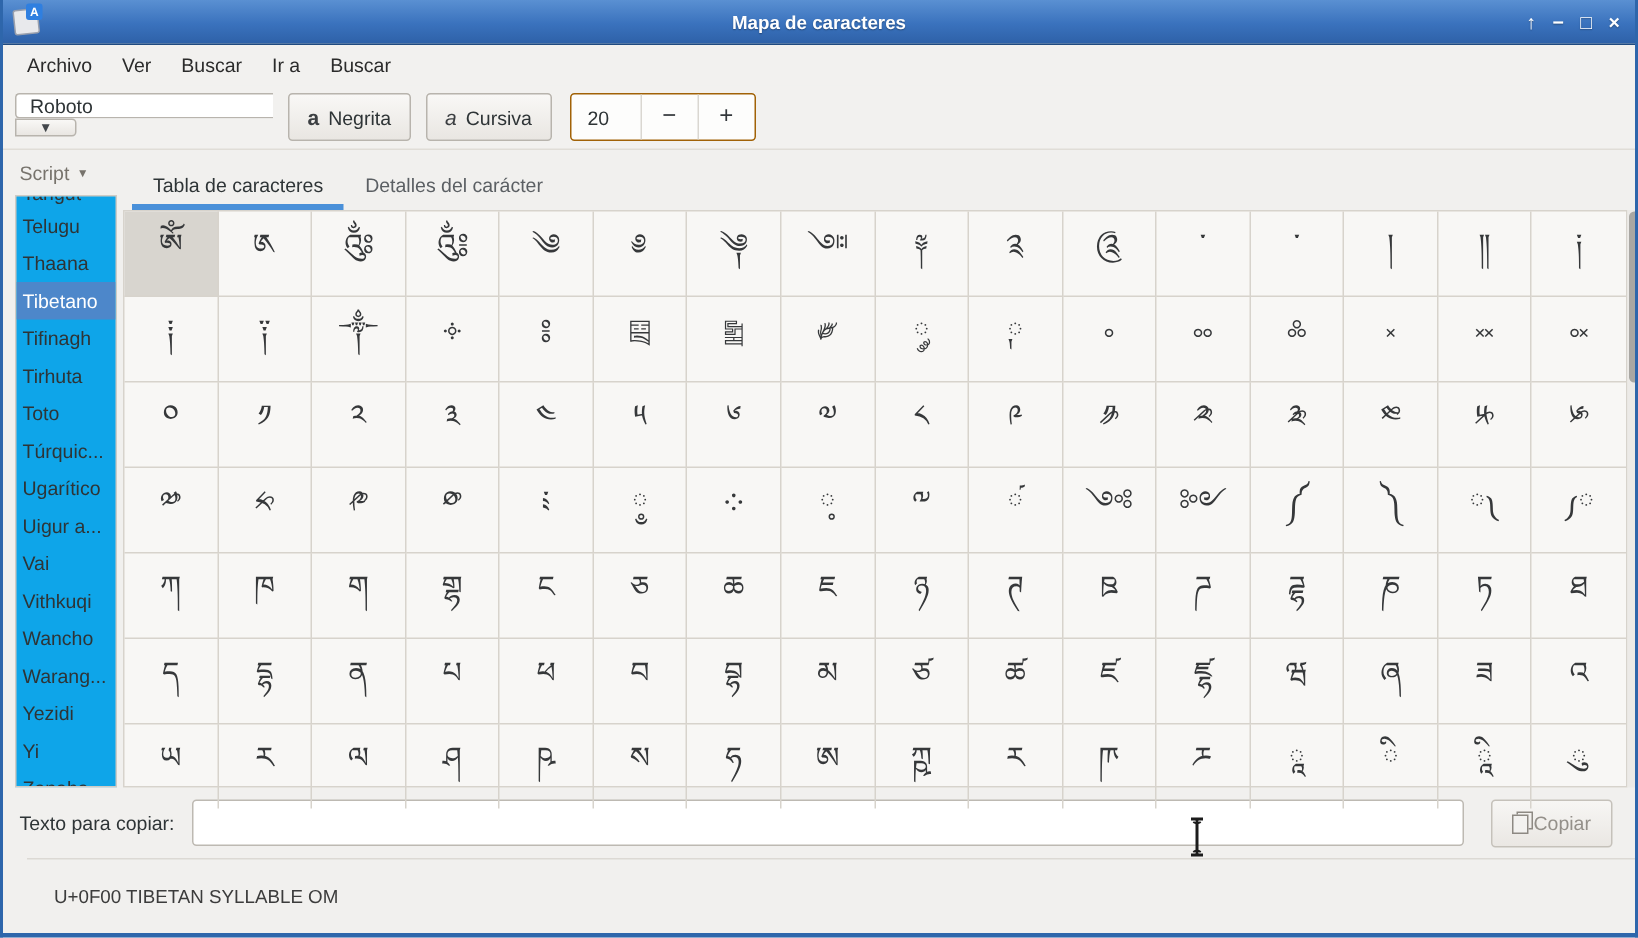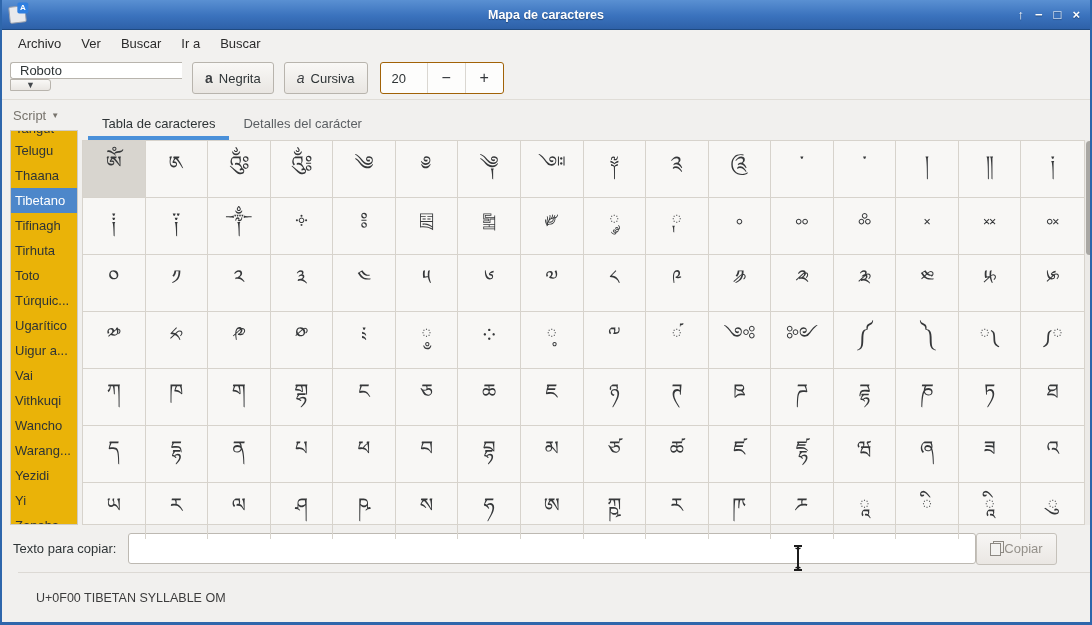--- a/index.html
+++ b/index.html
@@ -44,21 +44,21 @@
   .spin-value { width:46px; display:flex; align-items:center; padding-left:11px; }
   .spin-btn { width:38px; display:flex; align-items:center; justify-content:center; font-size:16px; color:#33373b;
     border-left:1px solid #dad7d1; }
 
   
   .main { flex:0 0 425px; height:425px; display:flex; }
   .left-col { width:80px; flex:0 0 80px; display:flex; flex-direction:column; }
   .script-btn { height:26px; margin:2px 4px 2px 8px; display:flex; align-items:center; gap:5px; color:#77736c;
     padding-left:3px; }
   .script-arrow { font-size:8px; color:#77736c; }
-  .script-list { margin-left:8px; width:68px; background:#eab308; border:1px solid #cfcbc4;
+  .script-list { margin-left:8px; width:68px; background:#0ea5e9; border:1px solid #cfcbc4;
     height:395px; overflow:hidden; }
   .script-item { height:25px; line-height:25px; padding-left:4px; white-space:nowrap; overflow:hidden; font-size:13px; }
   .script-item.selected { background:#4d87ca; color:#ffffff; }
   .script-item.partial-top { height:7px; line-height:25px; margin-top:0; overflow:hidden; }
   .script-item.partial-top span { display:block; margin-top:-15px; }
 
   .right-col { flex:1; display:flex; flex-direction:column; }
   .tabband { height:40px; flex:0 0 40px; display:flex; align-items:flex-end; padding-left:6px; background:#f1f0ee; }
   .tab { padding:9px 14px 9px; position:relative; color:#5b5f63; }
   .tab.active { color:#2e3436; }
@@ -74,21 +74,21 @@
   .cell.lastrow { border-bottom:none; }
   .cell.selected { background:#d8d5cf; }
   .vscroll { width:9px; height:385px; background:#eceae7; position:relative; }
   .vscroll .thumb { position:absolute; top:1px; left:1px; width:7px; height:114px; background:#a9a7a3; border-radius:4px; }
 
   
   .copybar { flex:0 0 47px; height:47px; background:#f1f0ee; display:flex; align-items:center; padding:0 8px; }
   .copy-label { padding-left:3px; color:#2e3436; }
   .copy-input { margin-left:12px; width:848px; height:31px; background:#ffffff; border:1px solid #bdb9b2;
     border-radius:3px; padding:0 8px; font-size:13px; color:#2e3436; outline:none; }
-  .copy-btn { margin-left:0; height:32px; padding:0 13px; display:flex; align-items:center; gap:0;
+  .copy-btn { margin-left:18px; height:32px; padding:0 13px; display:flex; align-items:center; gap:0;
     background:linear-gradient(#f7f6f4,#eae7e3); border:1px solid #c5c1ba; border-radius:3px; color:#94908a; }
   .copy-icon { position:relative; width:14px; height:15px; }
   .copy-icon::before { content:""; position:absolute; top:0; right:0; width:9px; height:10px;
     border:1.5px solid #8d8983; background:transparent; }
   .copy-icon::after { content:""; position:absolute; bottom:0; left:0; width:9px; height:11px;
     border:1.5px solid #8d8983; background:#f3f2f0; }
 
   
   .statusbar { flex:1; background:#f1f0ee; border-top:1px solid #dcd9d4; display:flex; align-items:center;
     padding-left:18px; color:#3c3c3c; font-size:12.5px;margin-left:16px; }

